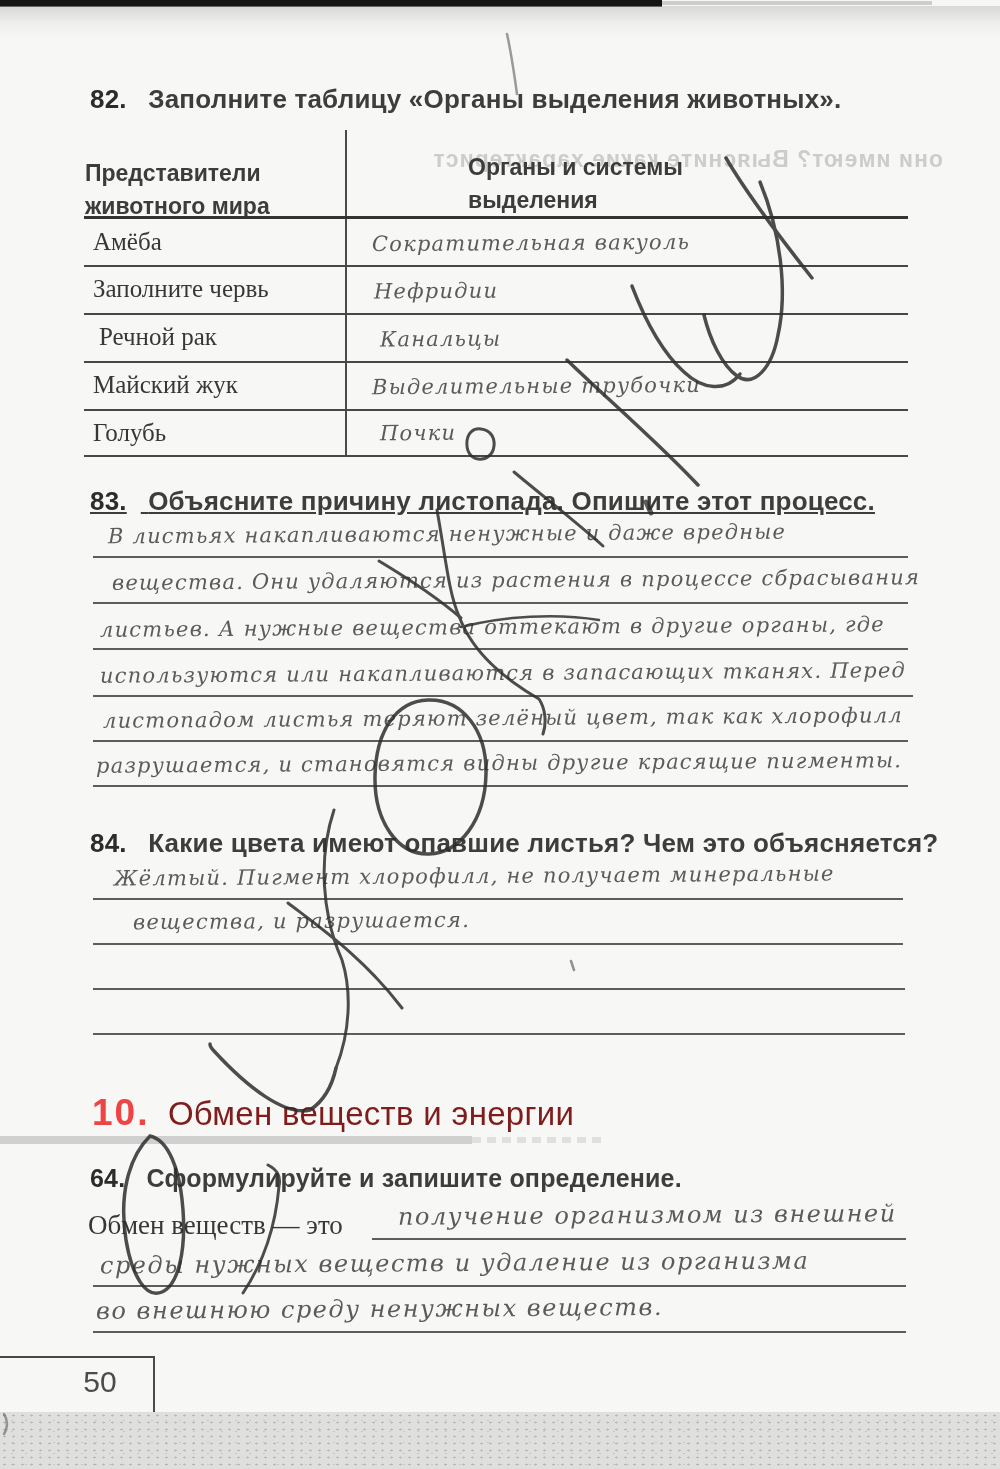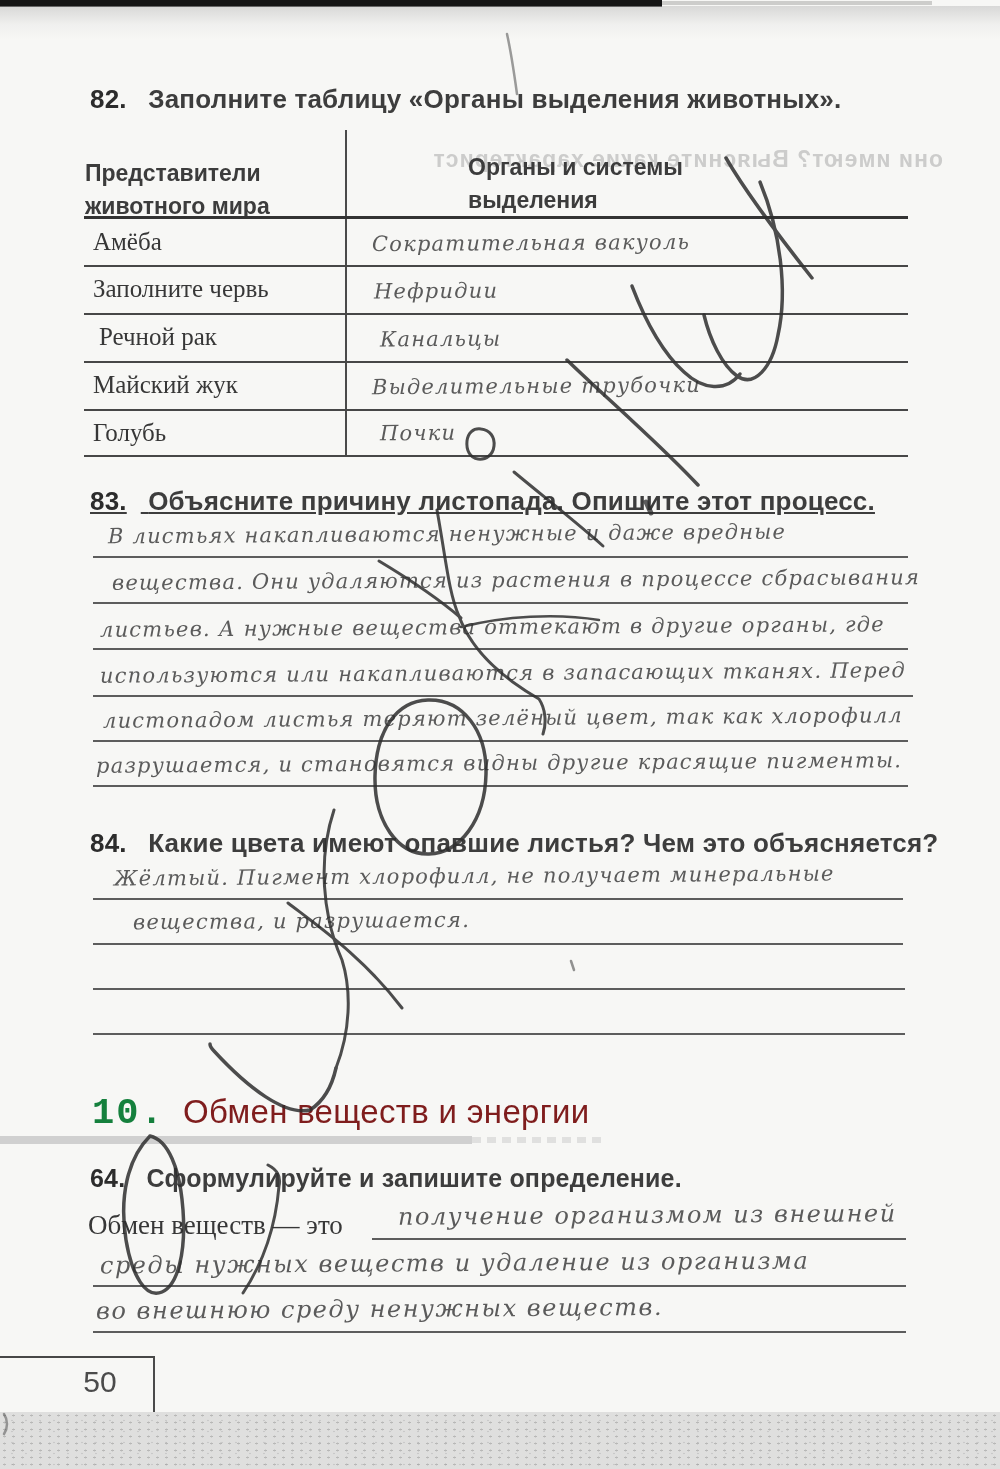--- a/index.html
+++ b/index.html
@@ -19,21 +19,21 @@
   .hw-big{font-size:24px;letter-spacing:1.5px;}
   
   .hline{height:2px;background:#5d5d5d;}
   .tline{height:2px;background:#474747;}
   .thick{height:3px;background:#333;}
   .vline{width:2px;background:#4a4a4a;}
   
   .bleed{font-weight:bold;font-size:23px;color:#aaa;opacity:.55;transform:scaleX(-1);
          white-space:nowrap;overflow:hidden;filter:blur(.5px);letter-spacing:1px;}
   
-  .sec-num{font-size:37px;font-weight:bold;color:#15803d;letter-spacing:2px;font-family:Liberation Mono, monospace;}
+  .sec-num{font-size:37px;font-weight:bold;color:#ef4444;letter-spacing:2px;}
   .sec-title{font-size:33px;color:#7f1d1d;letter-spacing:.3px;}
   
   .top-black{left:0;top:0;width:662px;height:7px;background:#151515;}
   .top-black2{left:662px;top:1px;width:270px;height:4px;background:#9a9a9a;opacity:.45;}
   .top-noise{left:0;top:6px;width:1000px;height:34px;
      background:linear-gradient(180deg,rgba(185,185,185,.5),rgba(215,215,215,.22) 55%,rgba(235,235,235,0));}
   .bottom-noise{left:0;top:1412px;width:1000px;height:57px;background-color:#dfdfde;
      background-image:radial-gradient(rgba(150,150,150,.55) 1px,transparent 1.5px),
                       radial-gradient(rgba(175,175,175,.45) 1px,transparent 1.4px);
      background-size:9px 7px,14px 11px;background-position:0 0,5px 3px;}

